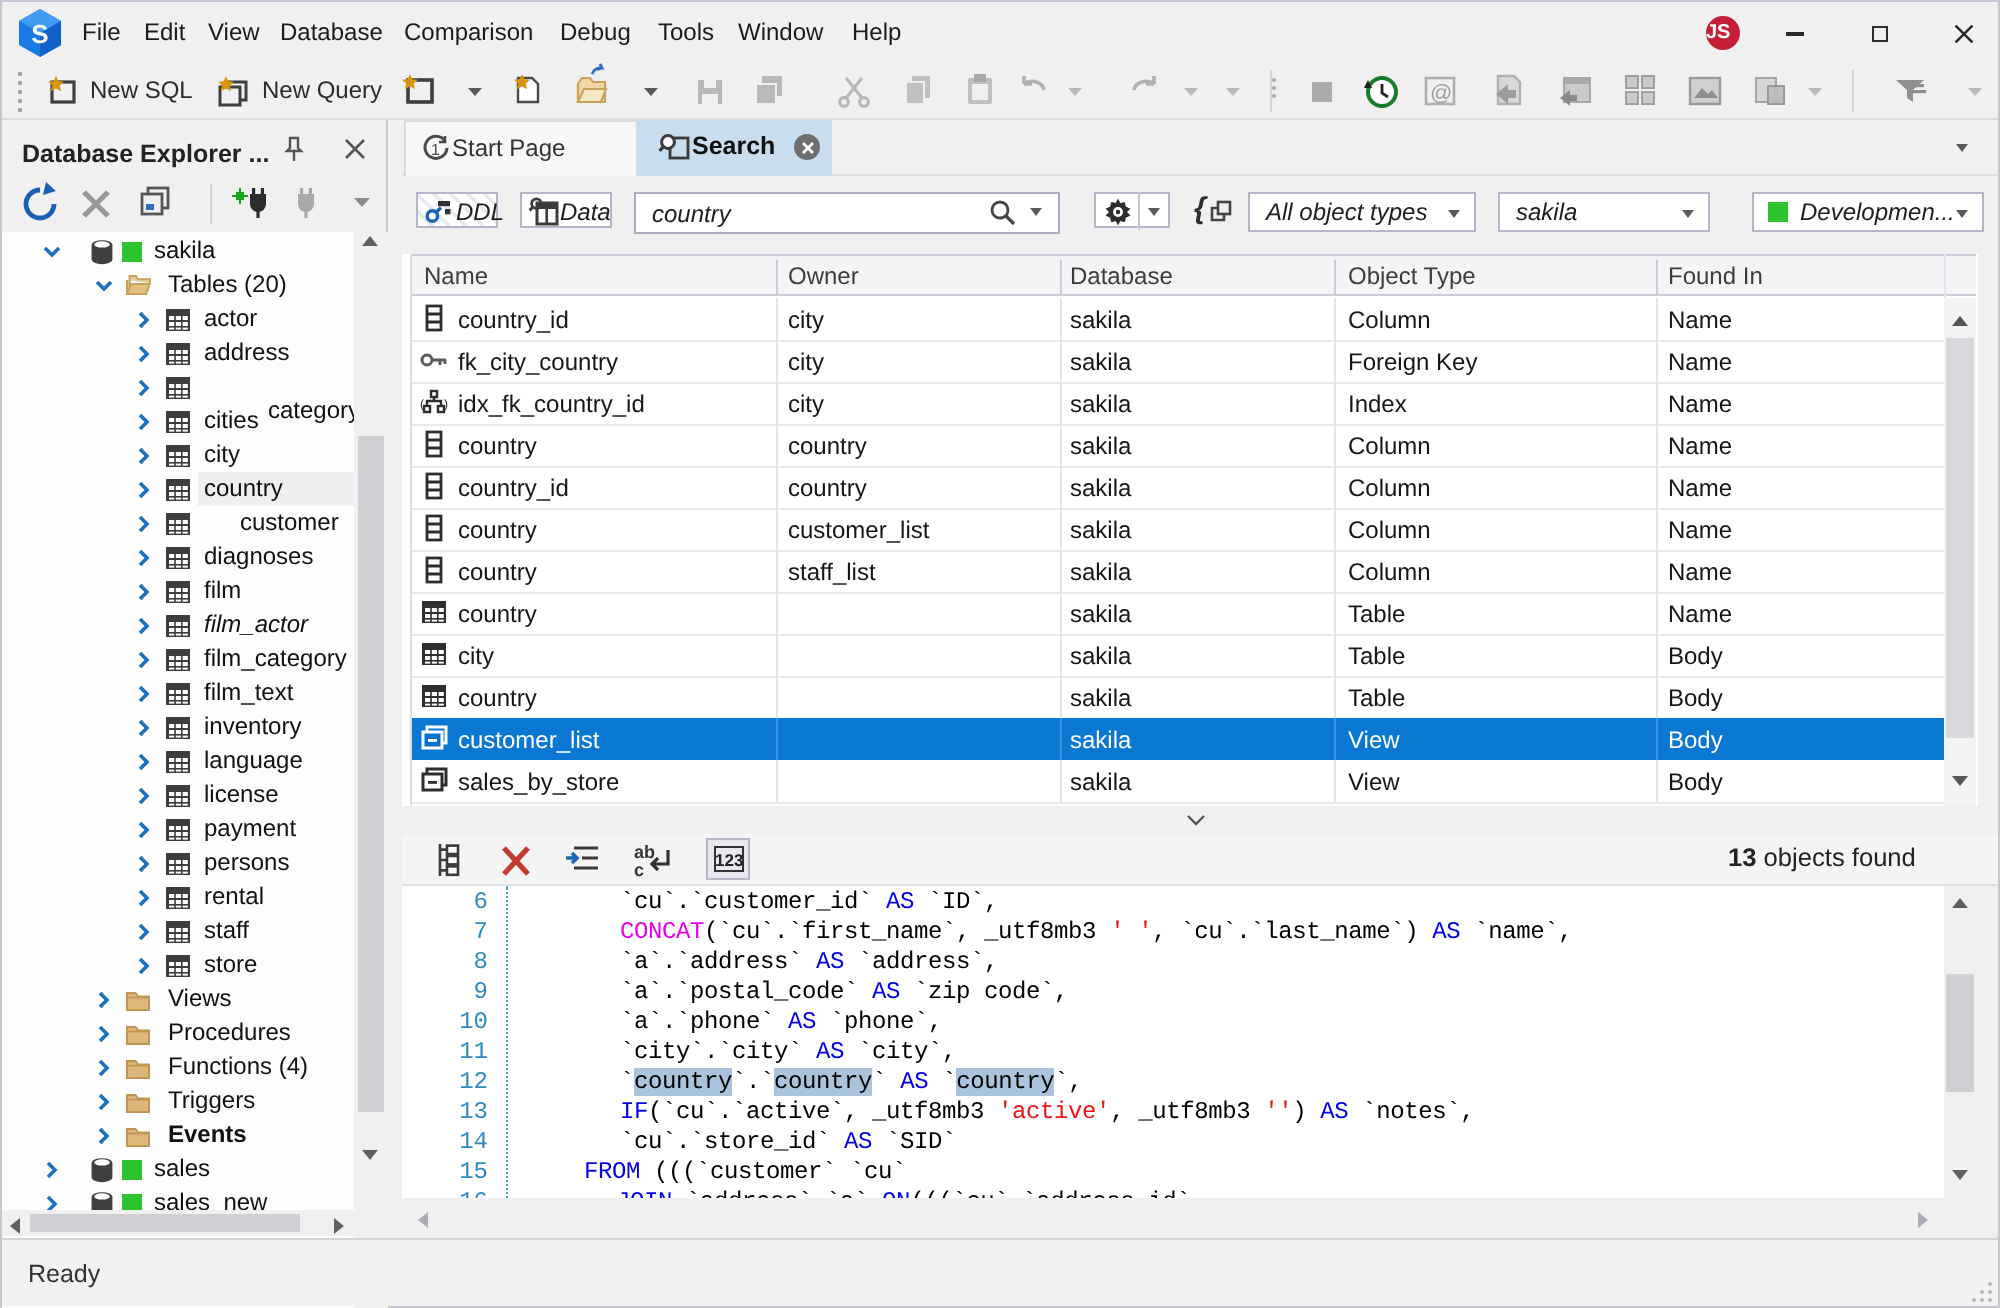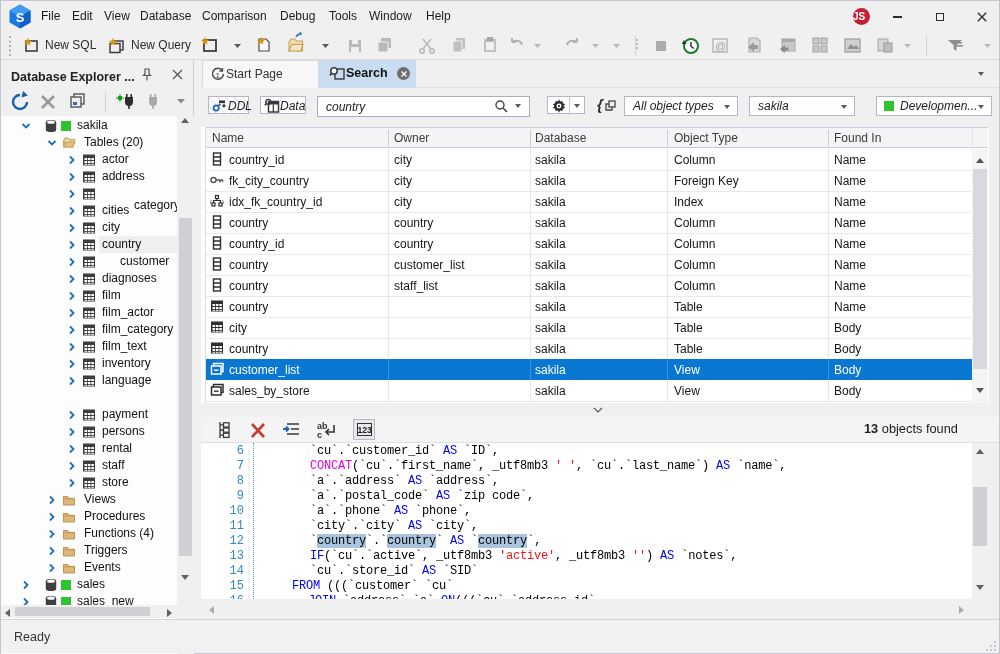--- a/index.html
+++ b/index.html
@@ -429,21 +429,21 @@
               <rect x="5.9" y="8" width="2.6" height="2"></rect>
               <rect x="9.3" y="8" width="2.6" height="2"></rect>
               <rect x="2.5" y="10.8" width="2.6" height="1"></rect>
               <rect x="5.9" y="10.8" width="2.6" height="1"></rect>
               <rect x="9.3" y="10.8" width="2.6" height="1"></rect>
             </g>
           </svg>
         </div>
         <div style="position: absolute; left: 101px; top: 0px;">film</div>
       </div>
-      <div class="trow" style="top: 188px;">
+      <div class="trow" style="top: 188px; font-style: italic;">
         <div style="position: absolute; line-height: 0; left: 66px; top: 4px;">
           <svg width="10" height="10" viewBox="0 0 10 10">
             <path d="M3 1.5 L6.5 5 L3 8.5" stroke="#1e70bf" stroke-width="1.8" fill="none"></path>
           </svg>
         </div>
         <div style="position: absolute; line-height: 0; left: 81px; top: 2px;">
           <svg width="14" height="14" viewBox="0 0 14 14">
             <rect x="1" y="1.5" width="12" height="11" fill="#3d3d3d"></rect>
             <g fill="#fff">
               <rect x="2.5" y="5" width="2.6" height="2"></rect>
@@ -548,20 +548,44 @@
               <rect x="2.5" y="8" width="2.6" height="2"></rect>
               <rect x="5.9" y="8" width="2.6" height="2"></rect>
               <rect x="9.3" y="8" width="2.6" height="2"></rect>
               <rect x="2.5" y="10.8" width="2.6" height="1"></rect>
               <rect x="5.9" y="10.8" width="2.6" height="1"></rect>
               <rect x="9.3" y="10.8" width="2.6" height="1"></rect>
             </g>
           </svg>
         </div>
         <div style="position: absolute; left: 101px; top: 0px;">language</div>
+      </div>
+      <div class="trow" style="top: 273px;">
+        <div style="position: absolute; line-height: 0; left: 66px; top: 4px;">
+          <svg width="10" height="10" viewBox="0 0 10 10">
+            <path d="M3 1.5 L6.5 5 L3 8.5" stroke="#1e70bf" stroke-width="1.8" fill="none"></path>
+          </svg>
+        </div>
+        <div style="position: absolute; line-height: 0; left: 81px; top: 2px;">
+          <svg width="14" height="14" viewBox="0 0 14 14">
+            <rect x="1" y="1.5" width="12" height="11" fill="#3d3d3d"></rect>
+            <g fill="#fff">
+              <rect x="2.5" y="5" width="2.6" height="2"></rect>
+              <rect x="5.9" y="5" width="2.6" height="2"></rect>
+              <rect x="9.3" y="5" width="2.6" height="2"></rect>
+              <rect x="2.5" y="8" width="2.6" height="2"></rect>
+              <rect x="5.9" y="8" width="2.6" height="2"></rect>
+              <rect x="9.3" y="8" width="2.6" height="2"></rect>
+              <rect x="2.5" y="10.8" width="2.6" height="1"></rect>
+              <rect x="5.9" y="10.8" width="2.6" height="1"></rect>
+              <rect x="9.3" y="10.8" width="2.6" height="1"></rect>
+            </g>
+          </svg>
+        </div>
+        <div style="position: absolute; left: 101px; top: 0px;">license</div>
       </div>
       <div class="trow" style="top: 290px;">
         <div style="position: absolute; line-height: 0; left: 66px; top: 4px;">
           <svg width="10" height="10" viewBox="0 0 10 10">
             <path d="M3 1.5 L6.5 5 L3 8.5" stroke="#1e70bf" stroke-width="1.8" fill="none"></path>
           </svg>
         </div>
         <div style="position: absolute; line-height: 0; left: 81px; top: 2px;">
           <svg width="14" height="14" viewBox="0 0 14 14">
             <rect x="1" y="1.5" width="12" height="11" fill="#3d3d3d"></rect>
@@ -737,21 +761,21 @@
           <svg width="10" height="10" viewBox="0 0 10 10">
             <path d="M3 1.5 L6.5 5 L3 8.5" stroke="#1e70bf" stroke-width="1.8" fill="none"></path>
           </svg>
         </div>
         <div style="position: absolute; line-height: 0; left: 61px; top: 2px;">
           <svg width="14" height="14" viewBox="0 0 14 14">
             <path d="M1.5 3.5 h4.2 l1.4 1.8 h5.4 v6.7 h-11 z" fill="#dcb67a" stroke="#c09552" stroke-width="1"></path>
             <path d="M1.5 5.8 h11" stroke="#c09552" stroke-width="0.8"></path>
           </svg>
         </div>
-        <div style="position: absolute; left: 83px; top: 0px;">Events</div>
+        <div style="position: absolute; left: 83px; top: 0px; font-weight: bold;">Events</div>
       </div>
       <div class="trow" style="top: 460px;">
         <div style="position: absolute; line-height: 0; left: 20px; top: 4px;">
           <svg width="10" height="10" viewBox="0 0 10 10">
             <path d="M3 1.5 L6.5 5 L3 8.5" stroke="#1e70bf" stroke-width="1.8" fill="none"></path>
           </svg>
         </div>
         <div style="position: absolute; line-height: 0; left: 43px; top: 2px;">
           <svg width="14" height="14" viewBox="0 0 14 14">
             <path d="M1.8 3.5 v7.2 a5.2 2.4 0 0 0 10.4 0 v-7.2" fill="#3f3f3f"></path>

